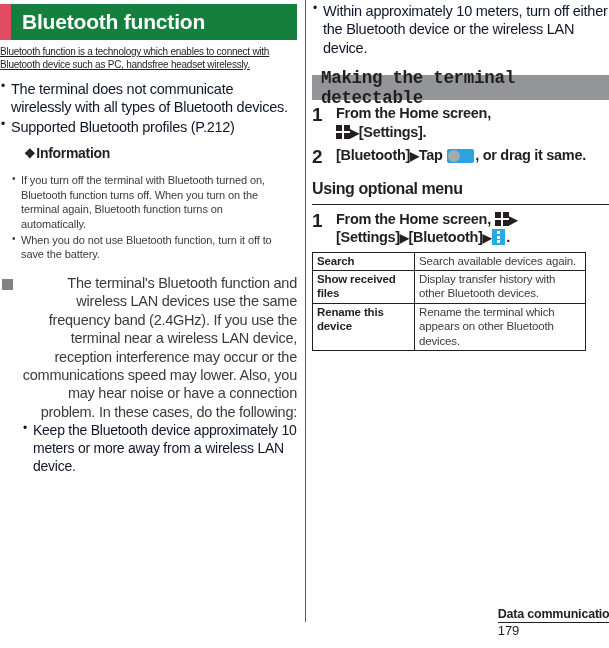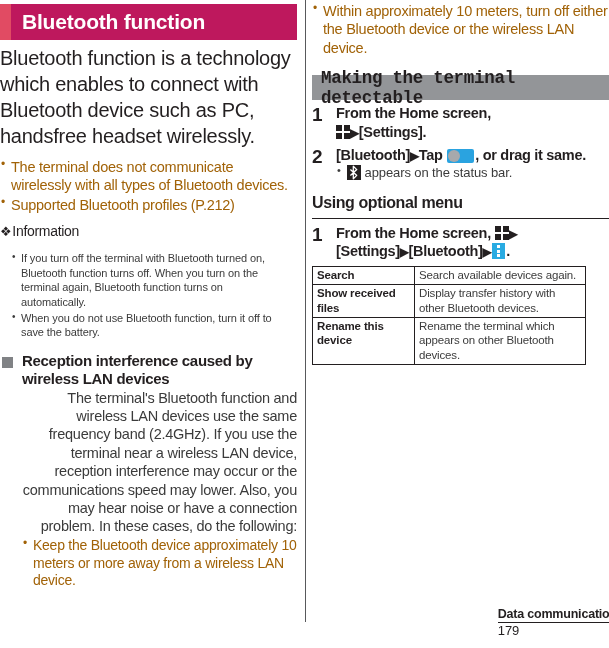--- a/index.html
+++ b/index.html
@@ -54,69 +54,71 @@
     height: 36px;
     margin-top: 4px;
   }
   .chapter-header .accent {
     width: 11px;
     background: #e14b63;
     flex: 0 0 auto;
   }
   .chapter-header .bar {
     flex: 1 1 auto;
-    background: #be185d;
+    background: #15803d;
     display: flex;
     align-items: center;
     padding-left: 11px;
   }
   .chapter-header .bar span {
     color: #ffffff;
     font-size: 21px;
     font-weight: bold;
     letter-spacing: -0.2px;
   }
 
   
   .lead {
-    font-size: 20px;
+    font-size: 10px;
     line-height: 1.30;
     margin: 5px 0 9px 0;
     letter-spacing: -0.25px;
+    text-decoration: underline;
   }
 
   
   ul.bullets {
     list-style: none;
     margin: 0;
     padding: 0;
   }
   ul.bullets > li {
     position: relative;
     padding-left: 11px;
     font-size: 14.5px;
     line-height: 1.27;
     letter-spacing: -0.25px;
-    color: #a16207;
+    color: #0f172a;
     margin-top: 1px;
   }
   ul.bullets > li::before {
     content: "\2022";
     position: absolute;
     left: 1px;
     top: -1px;
     font-size: 12px;
   }
 
   
   .info-head {
     font-size: 14px;
-    font-weight: normal;
+    font-weight: bold;
     margin: 9px 0 2px 0;
     letter-spacing: -0.3px;
+    padding-left: 24px;
   }
   .info-head .glyph {
     font-size: 13px;
     margin-right: 1px;
   }
   ul.notes {
     list-style: none;
     margin: 12px;
     padding: 0;
   }
@@ -385,21 +387,20 @@
       <span class="glyph">❖</span><span>Information</span>
     </div>
 
     <ul class="notes">
       <li>If you turn off the terminal with Bluetooth turned on, Bluetooth function turns off. When you turn on the terminal again, Bluetooth function turns on automatically.</li>
       <li>When you do not use Bluetooth function, turn it off to save the battery.</li>
     </ul>
 
     <div class="subsec">
       <div class="marker"></div>
-      <h3>Reception interference caused by wireless LAN devices</h3>
       <p class="body">The terminal's Bluetooth function and wireless LAN devices use the same frequency band (2.4GHz). If you use the terminal near a wireless LAN device, reception interference may occur or the communications speed may lower. Also, you may hear noise or have a connection problem. In these cases, do the following:</p>
       <ul class="bullets">
         <li>Keep the Bluetooth device approximately 10 meters or more away from a wireless LAN device.</li>
       </ul>
     </div>
 
   </div>
 
   <div class="col-right">
 
@@ -416,23 +417,20 @@
       <div class="step-body">
         <span>From the Home screen, </span><br>
         <span class="ico ico-grid"></span><span class="ico-arrow">▶</span><span>[Settings].</span>
       </div>
     </div>
 
     <div class="step">
       <div class="num">2</div>
       <div class="step-body">
         <span>[Bluetooth]</span><span class="ico-arrow">▶</span><span>Tap </span><span class="ico ico-toggle"></span><span>, or drag it same.</span>
-        <span class="note"><span class="ico ico-bt"><svg width="14" height="15" viewBox="0 0 14 15">
-                <path d="M6.3 1.2 L9.8 4.6 L6.3 7.5 L6.3 1.2 Z M6.3 7.5 L9.8 10.4 L6.3 13.8 L6.3 7.5 Z M3.4 4.6 L9.8 10.4 M3.4 10.4 L9.8 4.6" fill="none" stroke="#ffffff" stroke-width="1.3" stroke-linejoin="round"></path>
-              </svg></span><span> appears on the status bar.</span></span>
       </div>
     </div>
 
     <div class="opt-head">Using optional menu</div>
 
     <div class="step" style="margin-top:5px;">
       <div class="num">1</div>
       <div class="step-body">
         <span>From the Home screen, </span><span class="ico ico-grid"></span><span class="ico-arrow">▶</span><br>
         <span>[Settings]</span><span class="ico-arrow">▶</span><span>[Bluetooth]</span><span class="ico-arrow">▶</span><span class="ico ico-menu"><i></i><i></i><i></i></span><span>.</span>

